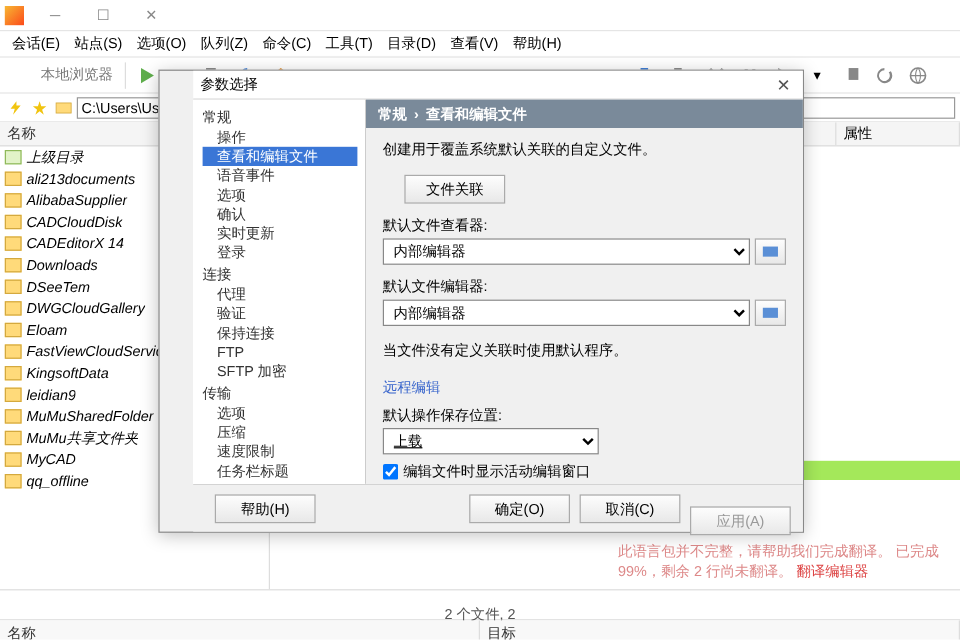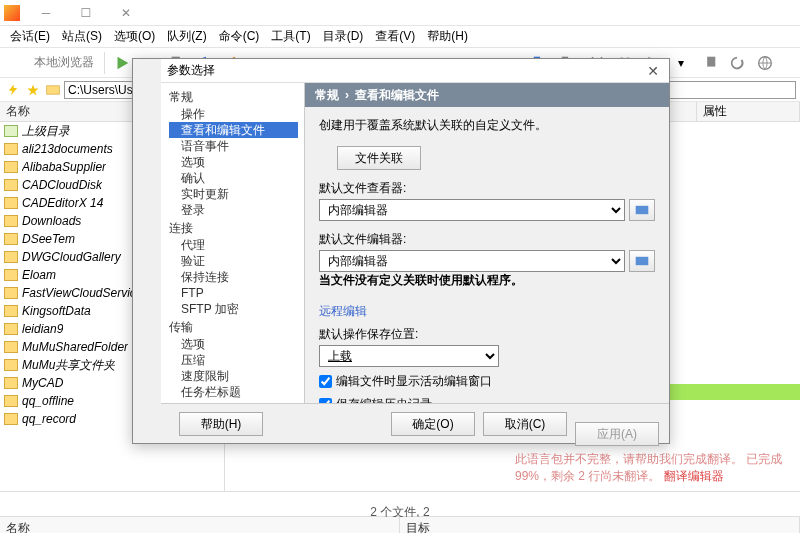--- a/index.html
+++ b/index.html
@@ -71,21 +71,21 @@
 .crumb { background:#7a8a9a; color:#fff; height:24px; display:flex; align-items:center; padding:0 10px; font-weight:bold;}
 .crumb .sep2 { margin:0 6px; color:#fff;}
 .dcontent { flex:1; padding:10px 14px; overflow:auto; background:#f0f0f0;}
 .dcontent .desc { margin-bottom:12px;}
 .btn { display:inline-block; min-width:84px; height:24px; border:1px solid #aaa; background:linear-gradient(#fdfdfd,#e8e8e8); text-align:center; line-height:22px; padding:0 10px;}
 .btn.disabled { color:#999;margin-top:21px; }
 .fldlabel { margin-top:10px; margin-bottom:2px;}
 .combo { display:flex; align-items:center; gap:4px; }
 .combo select { flex:1; height:22px; border:1px solid #888; background:#fff; padding:0 4px;}
 .combo .browse { width:26px; height:22px; border:1px solid #aaa; background:linear-gradient(#fdfdfd,#e8e8e8); display:flex; align-items:center; justify-content:center;}
-.note { font-weight:bold;}
+.note { margin-top:12px;}
 .linklike { margin-top:14px; color:#3a66cc; }
 .sectop { margin-top:6px;}
 .selnarrow { width:180px; height:22px; border:1px solid #888; background:#fff; padding:0 4px;text-decoration:underline;}
 .chk { display:flex; align-items:center; gap:4px; margin-top:6px;}
 .chk input { width:13px; height:13px;}
 .dbuttons { height:40px; border-top:1px solid #ccc; display:flex; align-items:center; padding:0 10px; background:#f0f0f0;}
 .dbuttons .spacer{flex:1;}
 .dbuttons .btn { margin-left:8px;}
 
 
@@ -269,24 +269,20 @@
           <div class="fi"></div>
           <span class="name">MuMu共享文件夹</span>
         </div>
         <div class="row">
           <div class="fi"></div>
           <span class="name">MyCAD</span>
         </div>
         <div class="row">
           <div class="fi"></div>
           <span class="name">qq_offline</span>
-        </div>
-        <div class="row">
-          <div class="fi"></div>
-          <span class="name">qq_record</span>
         </div>
       </div>
   </div>
   <div class="rightpane">
     <div class="rhdr">
       <div class="col c1">名称</div>
       <div class="col c2">大小</div>
       <div class="col c3">改时间</div>
       <div class="col c4">属性</div>
     </div>

